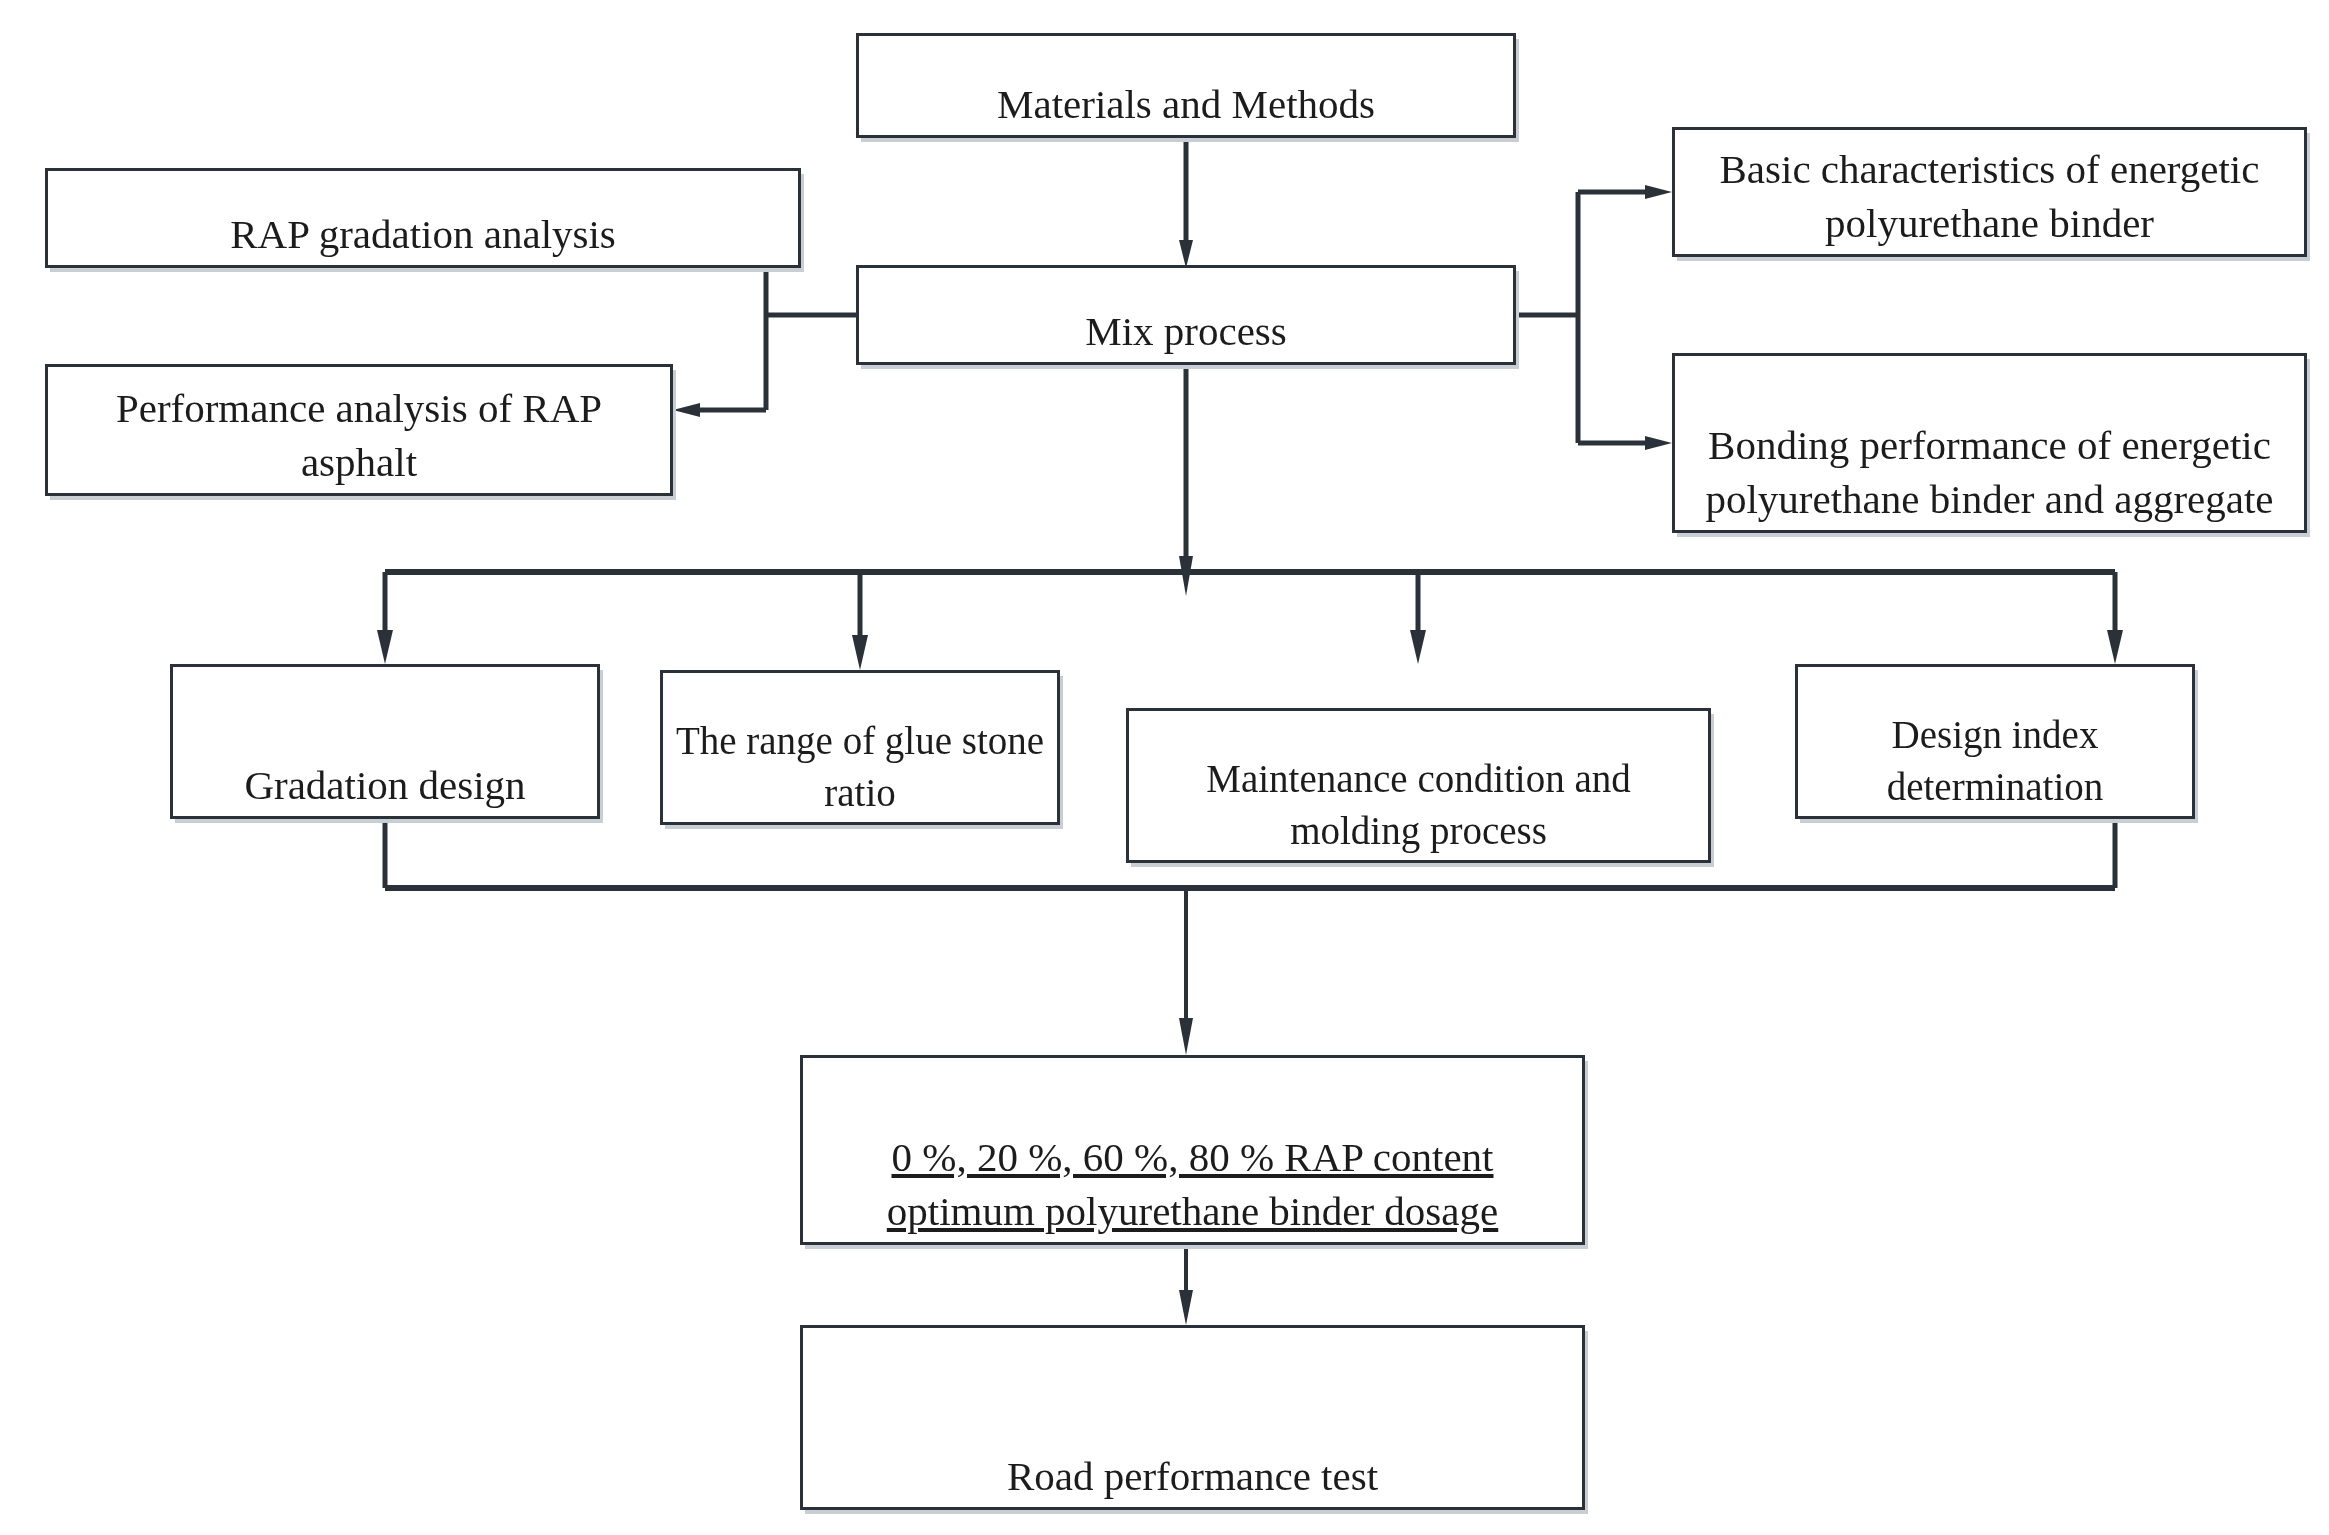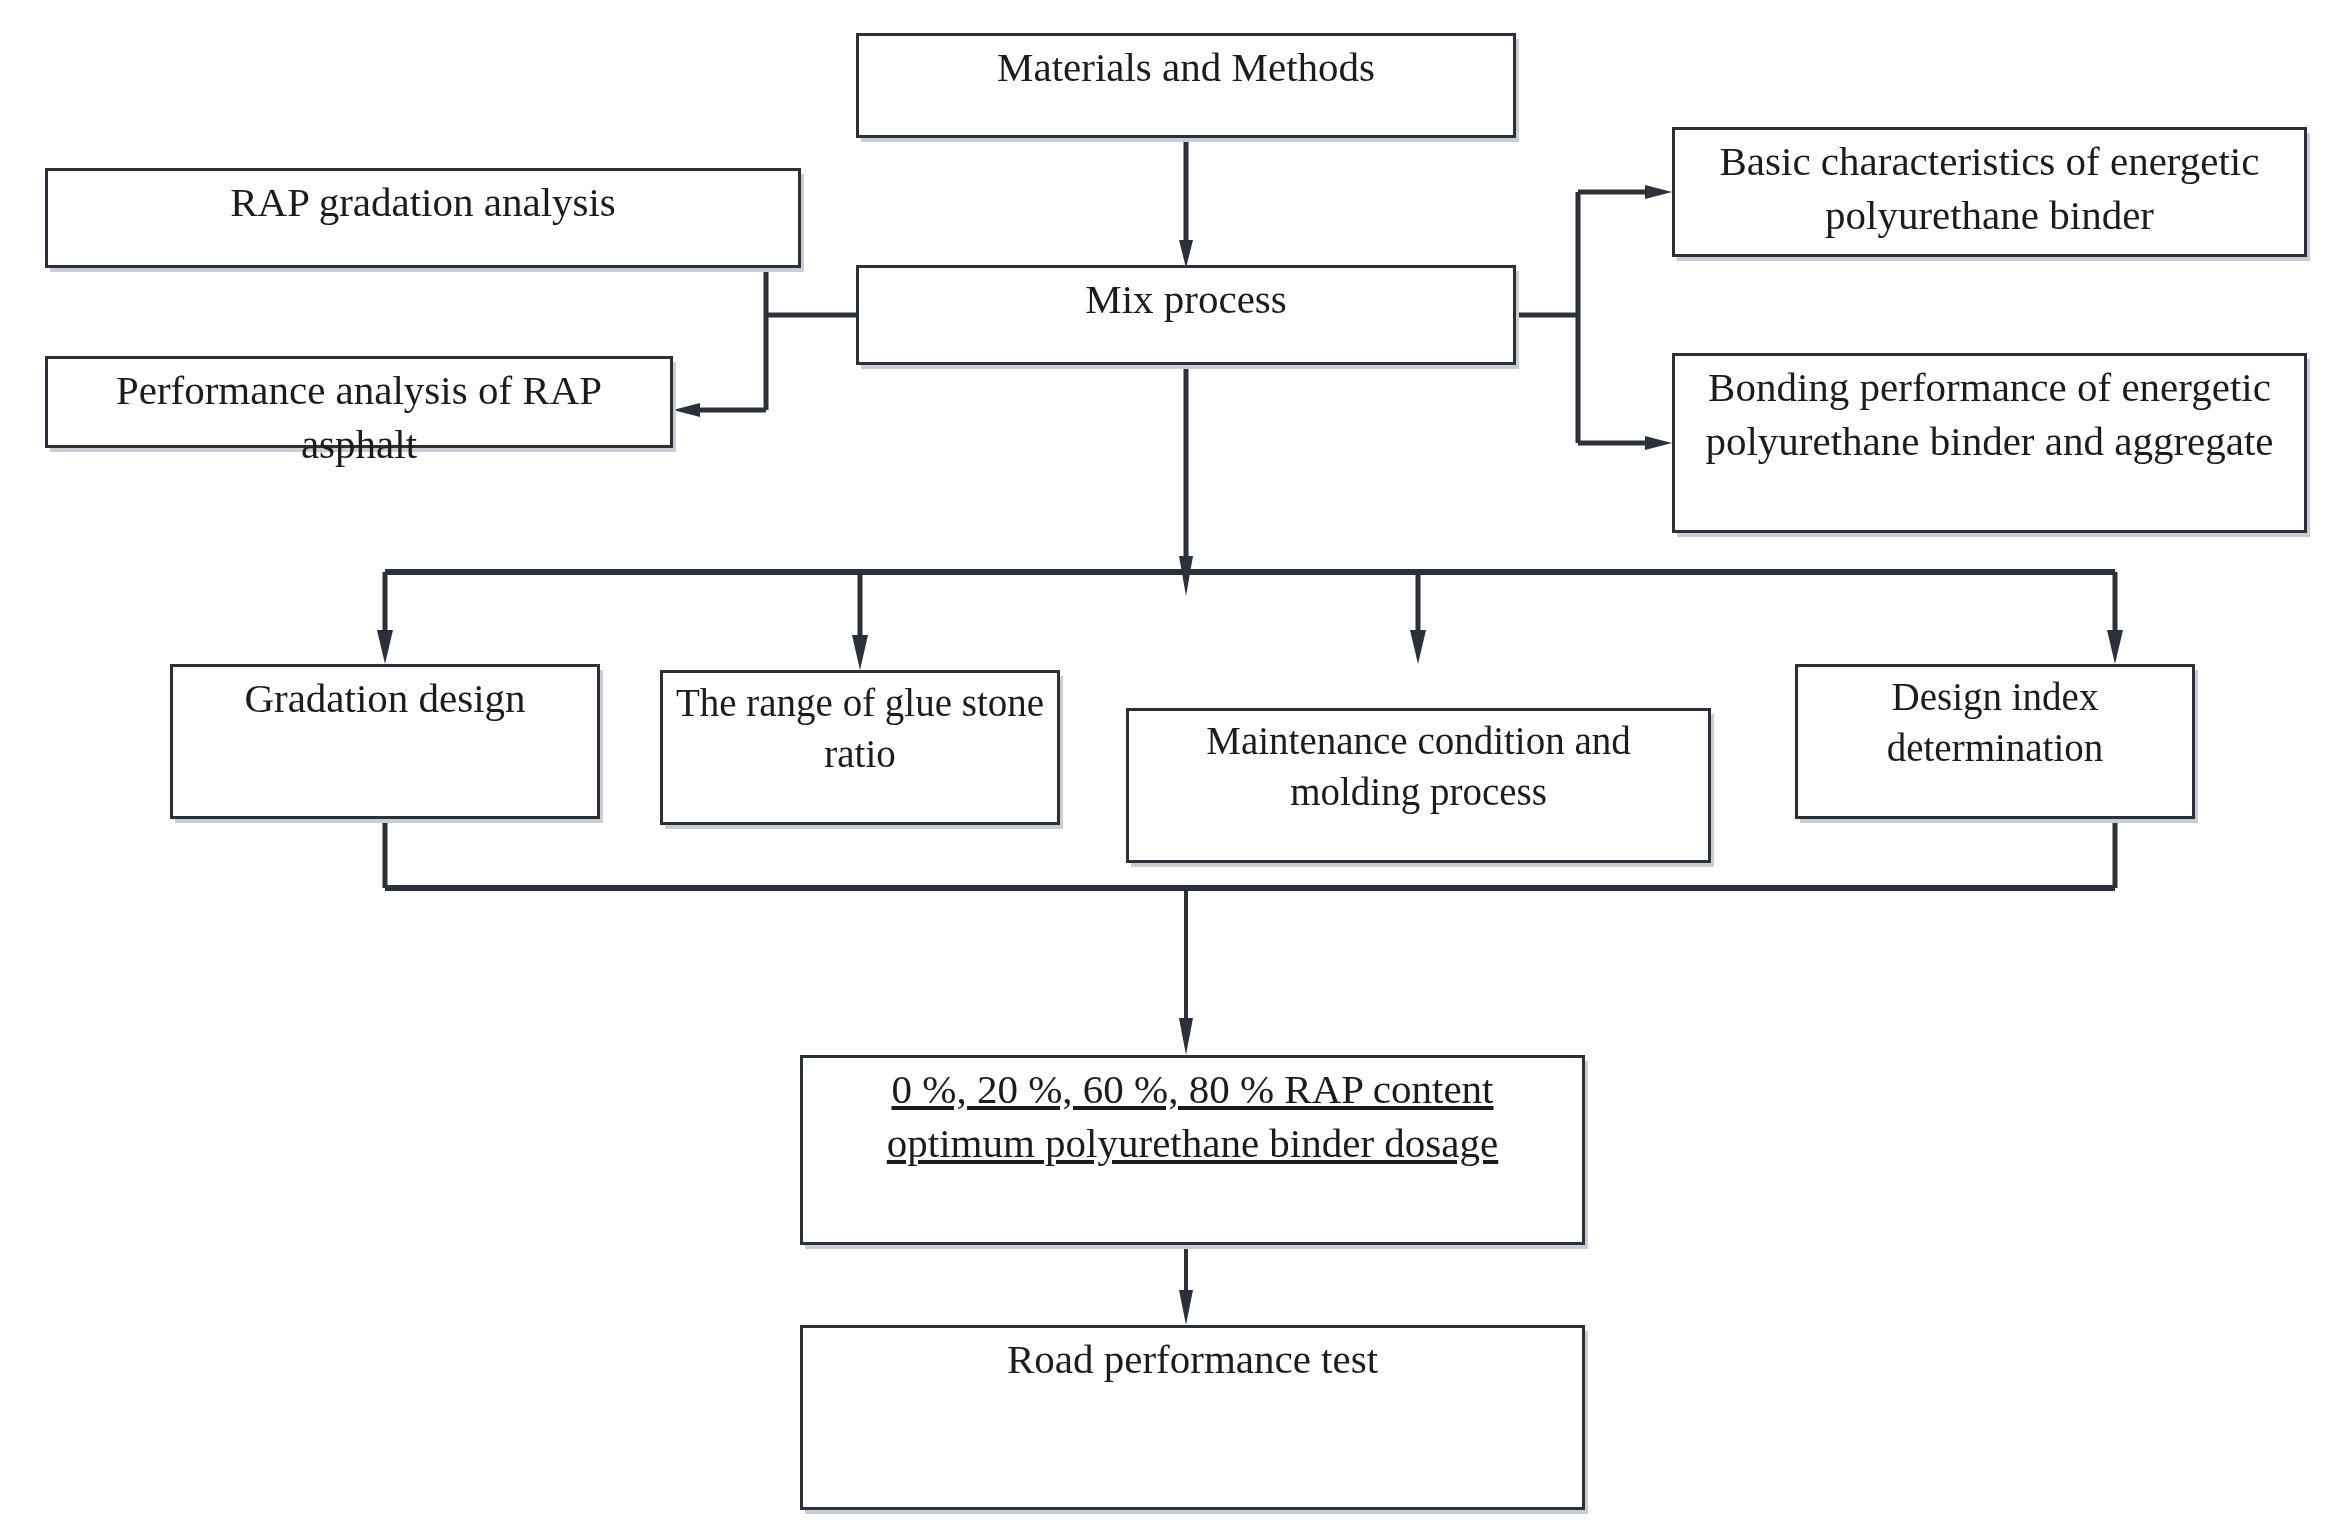--- a/index.html
+++ b/index.html
@@ -26,21 +26,21 @@
     height: 1535px;
     pointer-events: none;
   }
   .node {
     position: absolute;
     box-sizing: border-box;
     background: #ffffff;
     border: 3px solid #2b3138;
     box-shadow: 4px 5px 0 -1px #c9cdd4;
     display: flex;
-    align-items: flex-start;
+    align-items: flex-end;
     justify-content: center;
     text-align: center;
     color: #1c1c1c;
     line-height: 1.32;
     padding: 4px 12px;
     z-index: 2;
   }
   .node .label {
     display: block;
     width: 100%;
@@ -126,21 +126,21 @@
   </div>
 
   <div class="node fs-lg" style="left:856px; top:265px; width:660px; height:100px;">
     <span class="label">Mix process</span>
   </div>
 
   <div class="node fs-lg" style="left:45px; top:168px; width:756px; height:100px;">
     <span class="label">RAP gradation analysis</span>
   </div>
 
-  <div class="node fs-lg" style="left:45px; top:356px; width:628px; height:92px;">
+  <div class="node fs-lg" style="left:45px; top:364px; width:628px; height:132px;">
     <span class="label">Performance analysis of RAP asphalt</span>
   </div>
 
   <div class="node fs-lg" style="left:1672px; top:127px; width:635px; height:130px;">
     <span class="label">Basic characteristics of energetic polyurethane binder</span>
   </div>
 
   <div class="node fs-lg" style="left:1672px; top:353px; width:635px; height:180px;">
     <span class="label">Bonding performance of energetic polyurethane binder and aggregate</span>
   </div>

